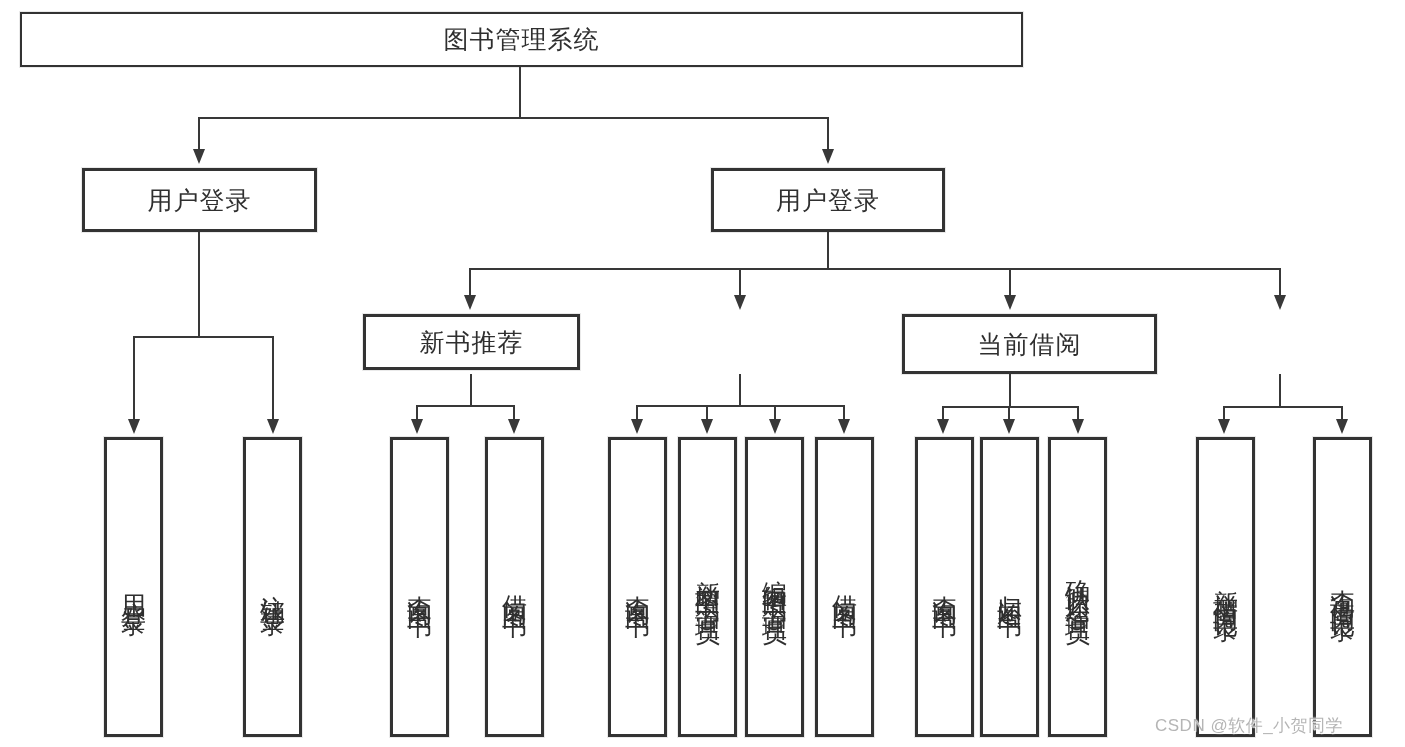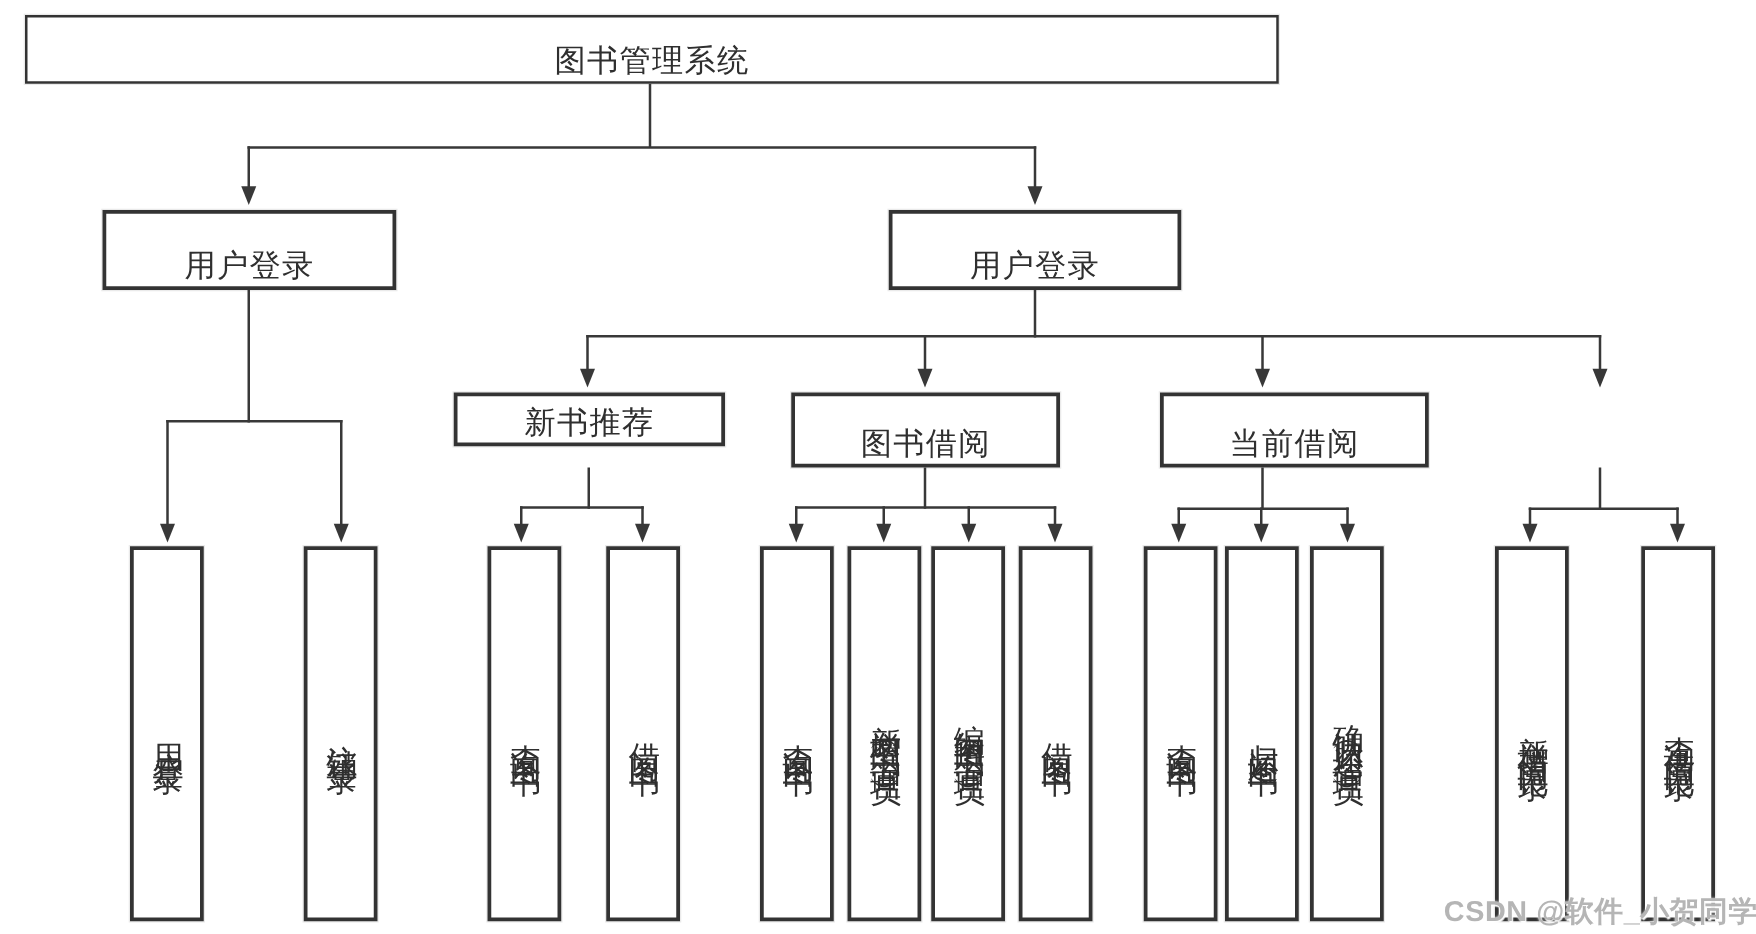--- a/index.html
+++ b/index.html
@@ -14,43 +14,42 @@
     position:relative;width:1405px;height:747px;background:var(--bg);
     font-family:"Liberation Sans","DejaVu Sans",sans-serif;
     color:var(--text);overflow:hidden;
   }
   .box{
     position:absolute;box-sizing:border-box;background:#fff;
     border:3px solid var(--border);
     display:flex;align-items:center;justify-content:center;
     box-shadow:0 0 0 1px rgba(170,170,170,.25);
   }
-  .hbox{font-size:25px;letter-spacing:1px;align-items:flex-end;}
+  .hbox{font-size:25px;letter-spacing:1px;}
   .root{border-width:2px;}
   .vbox{
     top:437px;width:59px;height:300px;
   }
   .vtext{
     writing-mode:vertical-rl;text-orientation:mixed;
     font-size:25px;letter-spacing:6px;line-height:1;
     white-space:nowrap;
   }
   .vline{position:absolute;width:2px;background:var(--line);}
   .hline{position:absolute;height:2px;background:var(--line);}
   .arrow{
     position:absolute;width:0;height:0;
     border-left:6px solid transparent;border-right:6px solid transparent;
     border-top:15px solid var(--line);
   }
   .watermark{
     position:absolute;left:1155px;top:714px;z-index:10;
-    font-size:23px;color:var(--watermark);letter-spacing:0.5px;
+    font-size:17px;color:var(--watermark);letter-spacing:0.5px;
     text-shadow:0 0 2px #fff,1px 1px 1px #fff;
     white-space:nowrap;
-    font-weight:bold;
   }
 </style>
 </head>
 <body>
 
 <div class="canvas">
 
   <div class="box hbox root" style="left:20px;top:12px;width:1003px;height:55px">
     <span>图书管理系统</span>
   </div>
@@ -80,27 +79,24 @@
   <div class="hline" style="left:469px;top:268px;width:812px"></div>
   <div class="vline" style="left:469px;top:268px;height:28px"></div>
   <div class="arrow" style="left:464px;top:295px"></div>
   <div class="vline" style="left:739px;top:268px;height:28px"></div>
   <div class="arrow" style="left:734px;top:295px"></div>
   <div class="vline" style="left:1009px;top:268px;height:28px"></div>
   <div class="arrow" style="left:1004px;top:295px"></div>
   <div class="vline" style="left:1279px;top:268px;height:28px"></div>
   <div class="arrow" style="left:1274px;top:295px"></div>
 
-  <div class="box hbox" style="left:363px;top:314px;width:217px;height:43px">
+  <div class="box hbox" style="left:363px;top:314px;width:217px;height:56px">
     <span>新书推荐</span>
   </div>
-  <div class="box hbox" style="left:633px;top:314px;width:215px;height:60px">
-    <span>图书借阅</span>
-  </div>
-  <div class="box hbox" style="left:928px;top:314px;width:215px;height:60px">
+  <div class="box hbox" style="left:902px;top:314px;width:255px;height:60px">
     <span>当前借阅</span>
   </div>
 
   <div class="vline" style="left:470px;top:374px;height:33px"></div>
   <div class="hline" style="left:416px;top:405px;width:99px"></div>
   <div class="vline" style="left:416px;top:405px;height:15px"></div>
   <div class="arrow" style="left:411px;top:419px"></div>
   <div class="vline" style="left:513px;top:405px;height:15px"></div>
   <div class="arrow" style="left:508px;top:419px"></div>
 

